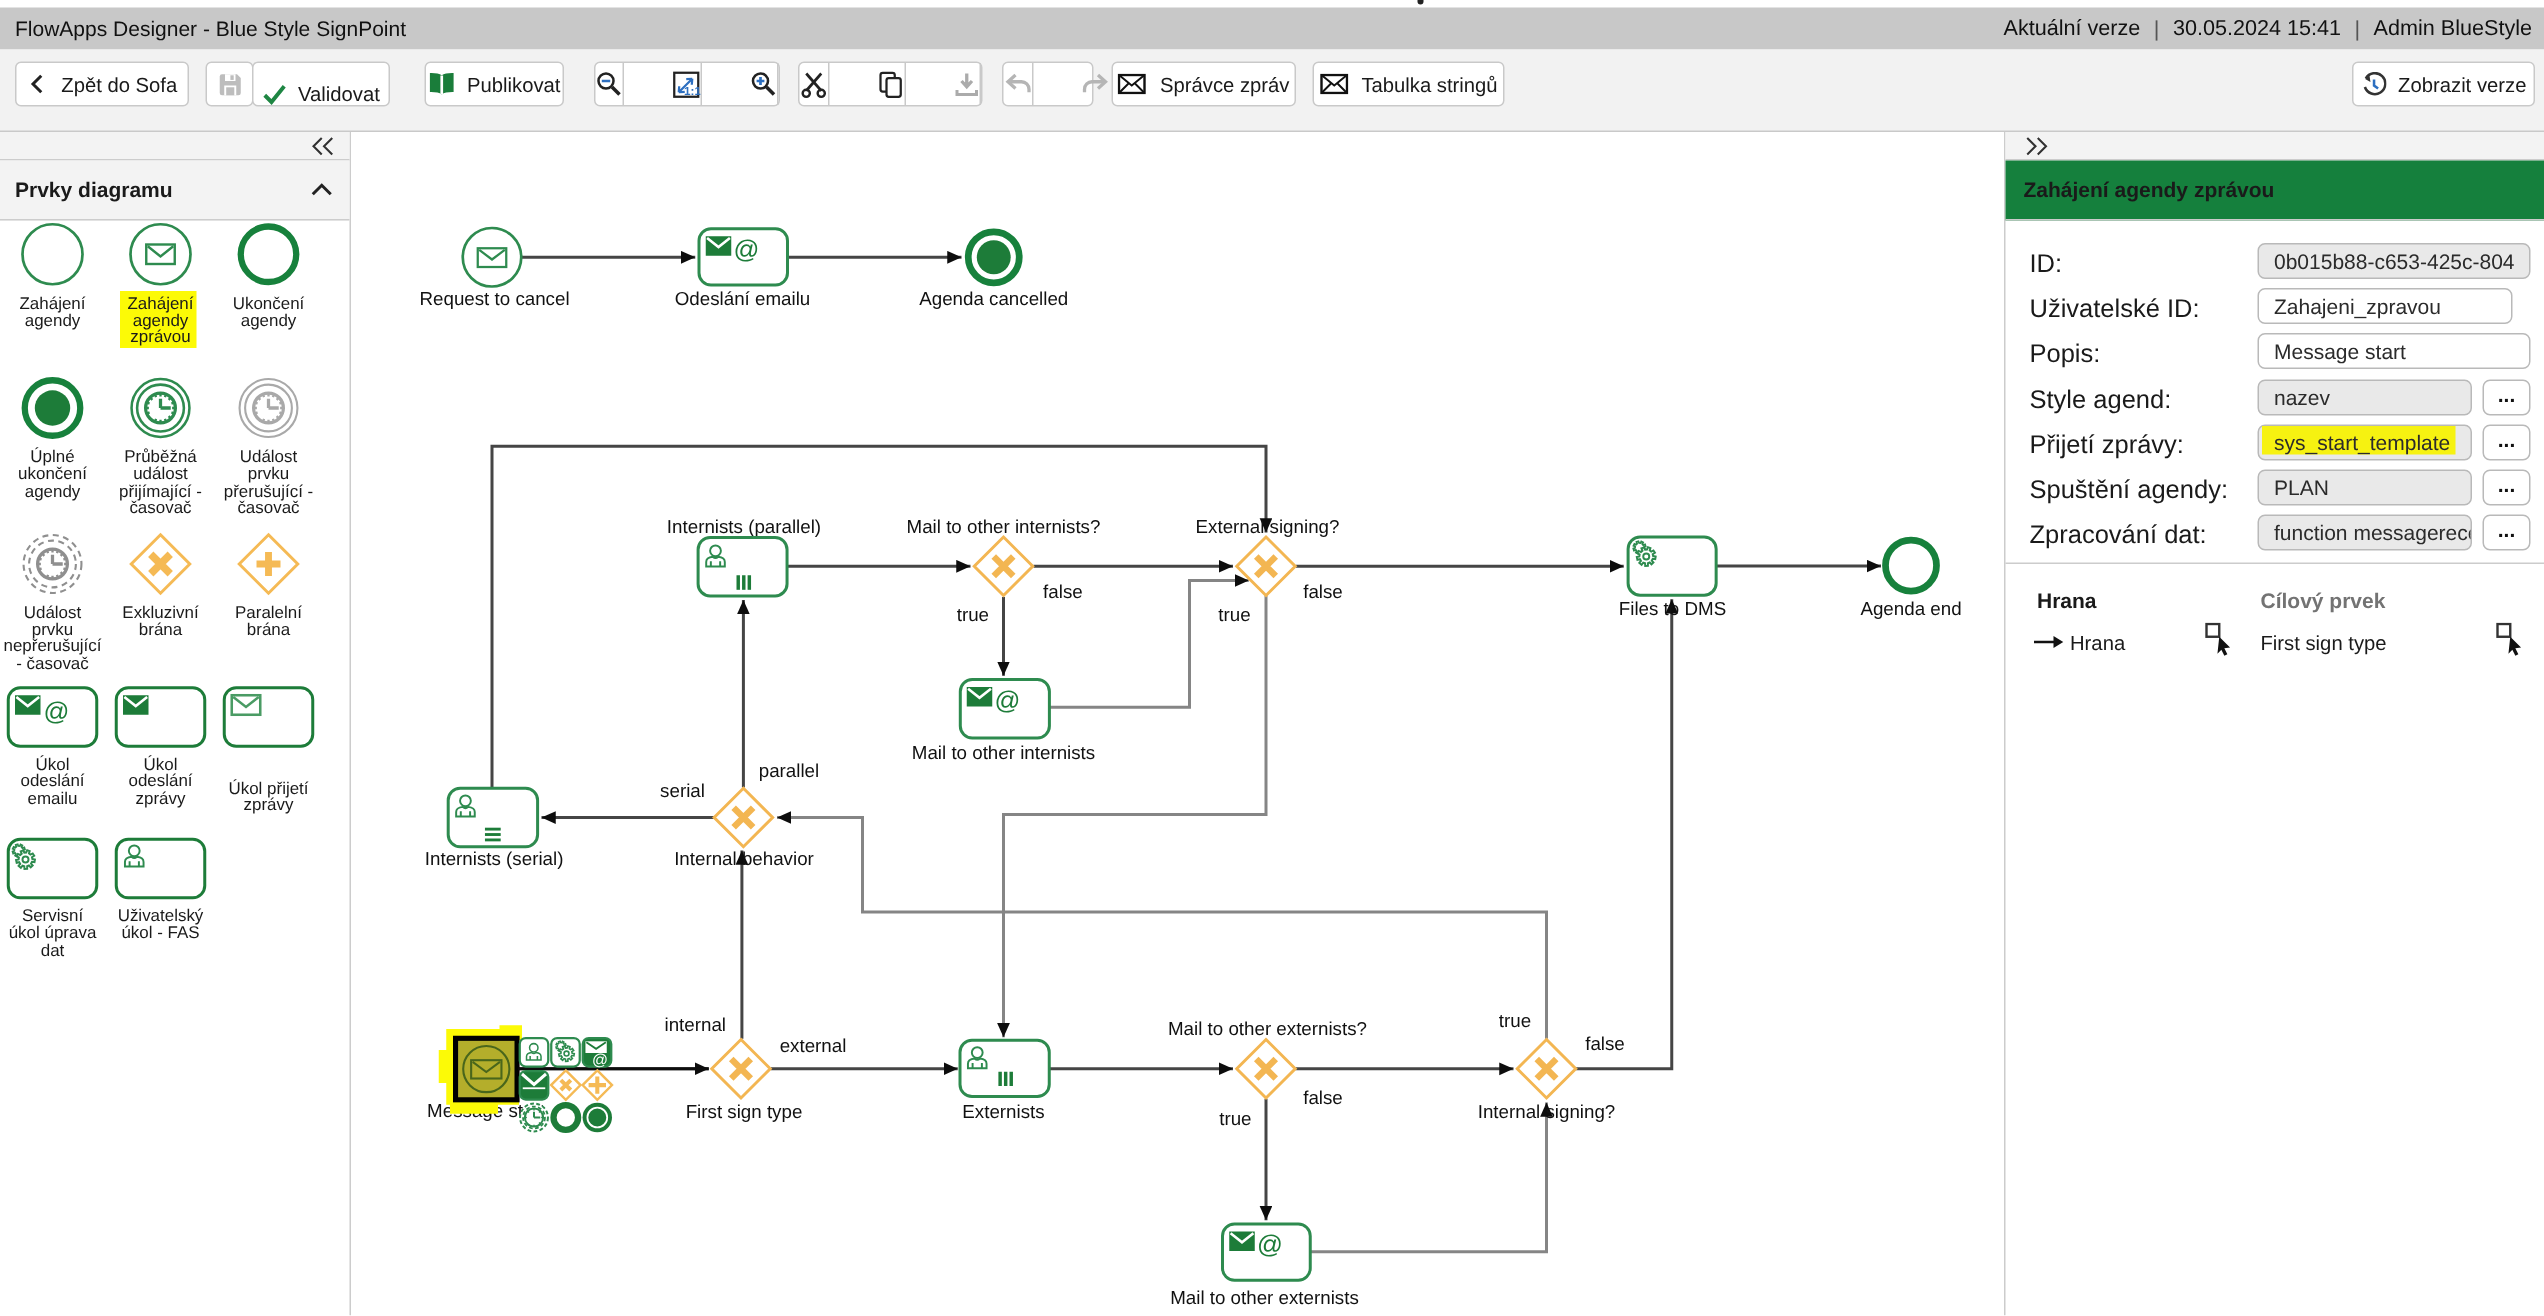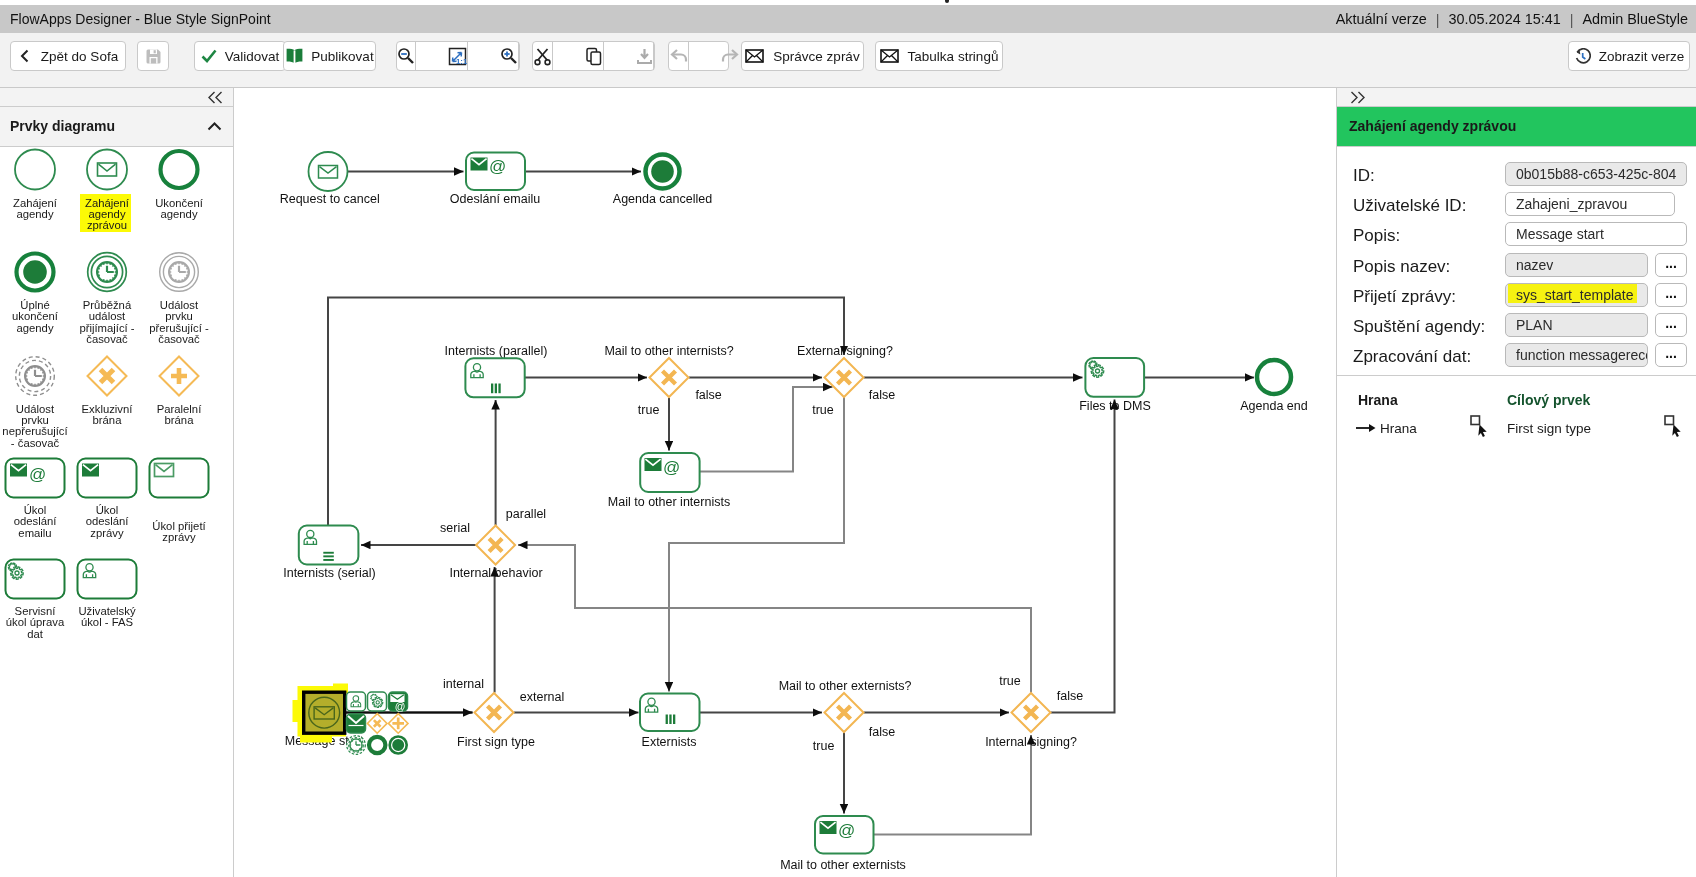--- a/index.html
+++ b/index.html
@@ -14,21 +14,21 @@
        display:flex;align-items:center;justify-content:center;font-size:13.5px;color:#1a1a1a;white-space:nowrap;}
   .grp{position:absolute;top:8px;height:30px;background:#fff;border:1px solid #c9c9c9;border-radius:4px;box-sizing:border-box;display:flex;gap:32px;}
   .grp .cell{height:28px;display:flex;align-items:center;justify-content:center;border-right:1px solid #c9c9c9;box-sizing:border-box;}
   .grp .cell:last-child{border-right:none;}
   #leftpanel{left:0;top:88px;width:233px;height:789px;background:#fff;border-right:1px solid #ccc;box-sizing:content-box;}
   #lp-strip{position:absolute;left:0;top:0;width:233px;height:18px;background:#f3f3f3;border-bottom:1px solid #ccc;}
   #lp-head{position:absolute;left:0;top:19px;width:233px;height:39px;background:#f3f3f3;border-bottom:1px solid #ccc;}
   #lp-head .t{position:absolute;left:10px;top:11px;font-size:14px;font-weight:bold;color:#1a1a1a;}
   #rightpanel{left:1336px;top:88px;width:360px;height:789px;background:#fff;border-left:1px solid #ccc;box-sizing:border-box;}
   #rp-strip{position:absolute;left:0;top:0;width:360px;height:18px;background:#f3f3f3;border-bottom:1px solid #ccc;}
-  #rp-head{position:absolute;left:0;top:19px;width:360px;height:39px;background:#22c55e;border-bottom:1px solid #ccc;}
+  #rp-head{position:absolute;left:0;top:19px;width:360px;height:39px;background:#15803d;border-bottom:1px solid #ccc;}
   #rp-head .t{position:absolute;left:12px;top:11px;font-size:14px;font-weight:bold;color:#1a1a1a;}
   .plabel{position:absolute;font-size:11.3px;line-height:11.4px;color:#1a1a1a;text-align:center;}
   .frow-label{position:absolute;left:16px;font-size:17px;color:#1a1a1a;}
   .finput{position:absolute;left:168px;height:24px;border:1px solid #b9b9b9;border-radius:5px;box-sizing:border-box;
           font-size:14px;color:#2b2b2b;padding:3px 0 0 10px;overflow:hidden;white-space:nowrap;}
   .finput.gray{background:#e9e9e9;}
   .finput.white{background:#fff;}
   .dots{position:absolute;left:318px;width:32px;height:24px;background:#fff;border:1px solid #b9b9b9;border-radius:5px;
         box-sizing:border-box;text-align:center;font-size:14px;line-height:18px;color:#111;font-weight:bold;}
   #canvas{left:234px;top:89px;width:1102px;height:788px;background:#fff;overflow:hidden;}
@@ -51,21 +51,21 @@
     </div>
     <div class="btn" style="left:137px;width:32px;">
       <svg width="17" height="17" viewBox="0 0 17 17">
         <path d="M1.5 3 q0-1.5 1.5-1.5 h10 l2.5 2.5 v10 q0 1.5 -1.5 1.5 h-11 q-1.5 0 -1.5 -1.5 z" fill="#bdbdbd"></path>
         <rect x="4.5" y="9" width="8" height="6.5" fill="#fff"></rect>
         <rect x="5.8" y="10.2" width="5.4" height="5.3" fill="#bdbdbd"></rect>
         <rect x="5" y="1.5" width="7" height="4.5" fill="#fff"></rect>
         <rect x="8.6" y="2.2" width="2.2" height="3.1" fill="#bdbdbd"></rect>
       </svg>
     </div>
-    <div class="btn" style="left:194px;width:92px;">
+    <div class="btn" style="left:168px;width:92px;align-items:flex-end;">
       <svg width="16" height="14" viewBox="0 0 16 14" style="margin-right:8px">
         <path d="M1.5 7.5 L6 12 L14.5 1.5" fill="none" stroke="#1e8643" stroke-width="2.6"></path>
       </svg>
       Validovat
     </div>
     <div class="btn" style="left:283px;width:93px;">
       <svg width="19" height="16" viewBox="0 0 19 16" style="margin-right:7px">
         <path d="M9.5 2.2 C8 1 5 0.6 1.6 0.7 V13.4 C5 13.3 8 13.8 9.5 15 C11 13.8 14 13.3 17.4 13.4 V0.7 C14 0.6 11 1 9.5 2.2 Z" fill="#1a7d3a"></path>
         <path d="M9.5 2.4 V15" stroke="#fff" stroke-width="1.8"></path>
       </svg>
@@ -304,37 +304,37 @@
     <div id="rp-head">
       <div class="t">Zahájení agendy zprávou</div>
     </div>
     <div id="form" style="position:absolute;left:0;top:59px;width:360px;height:730px;">
       <div class="frow-label" style="top:19px;">ID:</div>
       <div class="finput gray" style="top:15px;width:182px;">0b015b88-c653-425c-804</div>
       <div class="frow-label" style="top:49px;">Uživatelské ID:</div>
       <div class="finput white" style="top:45px;width:170px;">Zahajeni_zpravou</div>
       <div class="frow-label" style="top:79px;">Popis:</div>
       <div class="finput white" style="top:75px;width:182px;">Message start</div>
-      <div class="frow-label" style="top:110px;">Popis nazev:</div>
+      <div class="frow-label" style="top:110px;">Style agend:</div>
       <div class="finput gray" style="top:106px;width:143px;">nazev</div>
       <div class="dots" style="top:106px;">...</div>
       <div class="frow-label" style="top:140px;">Přijetí zprávy:</div>
       <div class="finput gray" style="top:136px;width:143px;"></div>
       <div style="position:absolute;left:171px;top:137px;width:129px;height:19px;background:#f6f211;"></div>
       <div class="finput" style="top:136px;width:143px;background:transparent;border-color:transparent;">sys_start_template</div>
       <div class="dots" style="top:136px;">...</div>
       <div class="frow-label" style="top:170px;">Spuštění agendy:</div>
       <div class="finput gray" style="top:166px;width:143px;">PLAN</div>
       <div class="dots" style="top:166px;">...</div>
       <div class="frow-label" style="top:200px;">Zpracování dat:</div>
       <div class="finput gray" style="top:196px;width:143px;">function messagerece</div>
       <div class="dots" style="top:196px;">...</div>
       <div style="position:absolute;left:0;top:228px;width:360px;height:1px;background:#ccc;"></div>
       <div style="position:absolute;left:21px;top:245px;font-size:14px;font-weight:bold;color:#1a1a1a;">Hrana</div>
-      <div style="position:absolute;left:170px;top:245px;font-size:14px;font-weight:bold;color:#14532d;">Cílový prvek</div>
+      <div style="position:absolute;left:170px;top:245px;font-size:14px;font-weight:bold;color:#737373;">Cílový prvek</div>
       <div style="position:absolute;left:19px;top:274px;font-size:13.5px;color:#1a1a1a;">
         <svg width="20" height="10" viewBox="0 0 20 10" style="margin-right:4px">
           <line x1="0" y1="5" x2="14" y2="5" stroke="#111" stroke-width="1.8"></line>
           <path d="M13 1 L19.5 5 L13 9 Z" fill="#111"></path>
         </svg>Hrana
       </div>
       <svg style="position:absolute;left:133px;top:268px;" width="22" height="24" viewBox="0 0 22 24">
         <rect x="1" y="1" width="8.5" height="8.5" fill="none" stroke="#333" stroke-width="1.6"></rect>
         <path d="M9.5 9.5 l7.2 7.2 -3.8 0.4 2 4 -2 1 -2-4 -2.6 2.7 z" fill="#111"></path>
       </svg>

